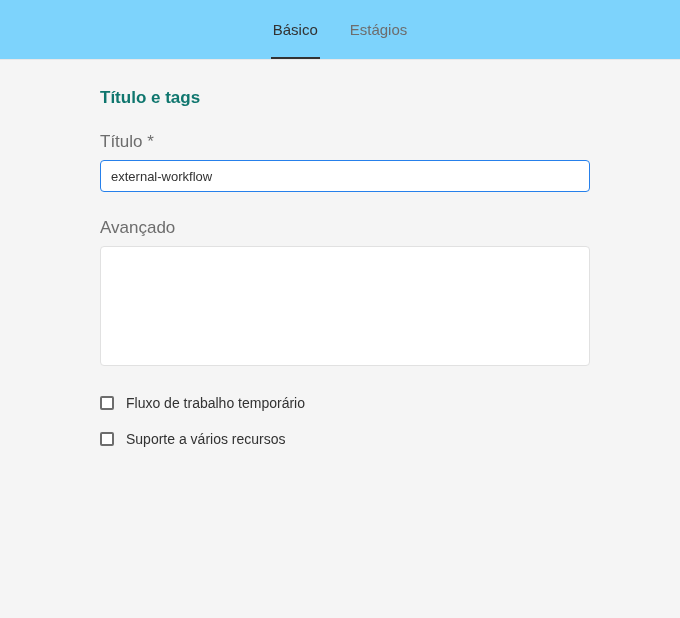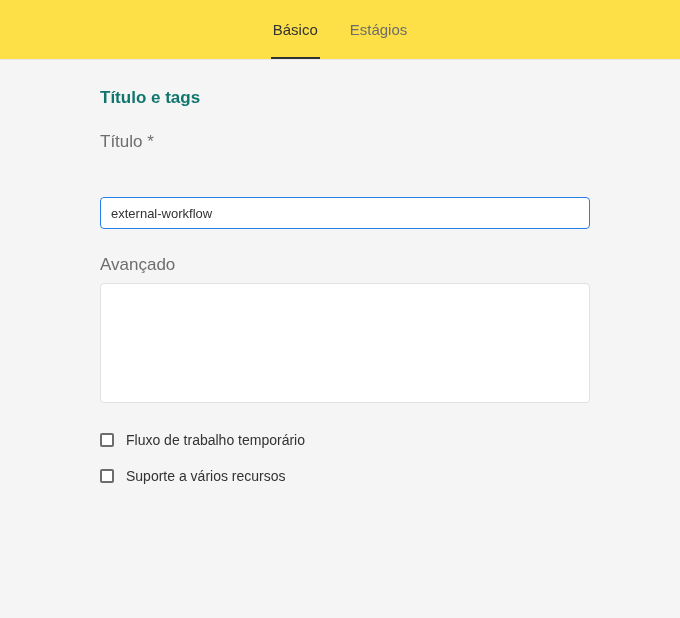--- a/index.html
+++ b/index.html
@@ -11,21 +11,21 @@
     font-size: 14px;
     color: #323232;
     width: 680px;
     height: 618px;
     overflow: hidden;
   }
   .tabs {
     display: flex;
     justify-content: center;
     gap: 28px;
-    background: #fde047;
+    background: #7dd3fc;
     border-bottom: 1px solid #e8e8e8;
     padding: 0;
     height: 60px;
     align-items: flex-end;
   }
   .tab {
     padding: 0 2px 19px 2px;
     color: #6d6d6d;
     cursor: pointer;
     font-size: 15px;
@@ -65,21 +65,20 @@
     border-radius: 4px;
     padding: 0 10px;
     font-size: 13px;
     color: #323232;
     outline: none;
     background: #fff;
     font-family: inherit;
   }
   .text-input.caret {
     border: 1px solid #2680eb;
-    margin-top: 37px;
   }
   .textarea {
     width: 490px;
     height: 120px;
     border: 1px solid #e1e1e1;
     border-radius: 4px;
     background: #fff;
     resize: none;
     padding: 8px 10px;
     font-family: inherit;

